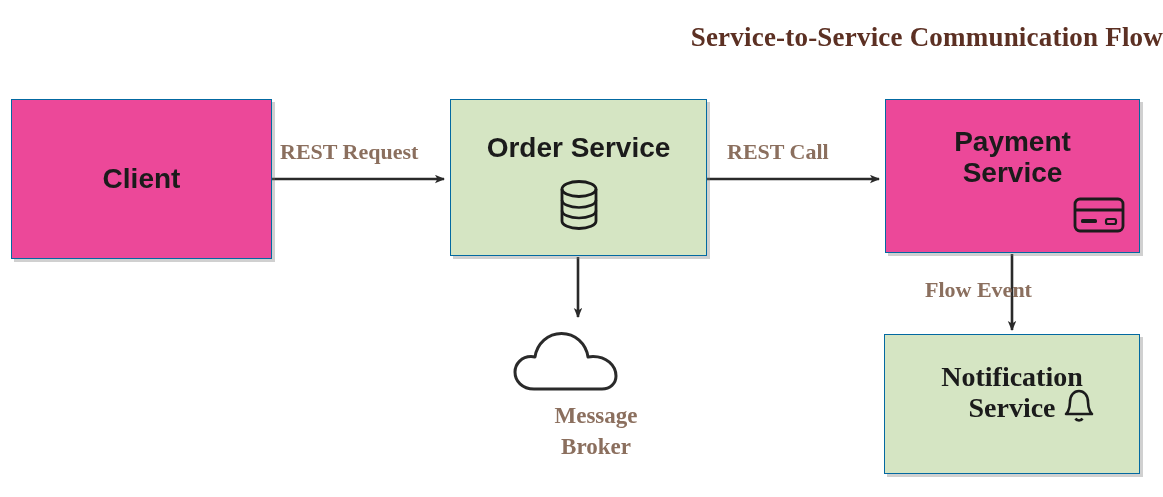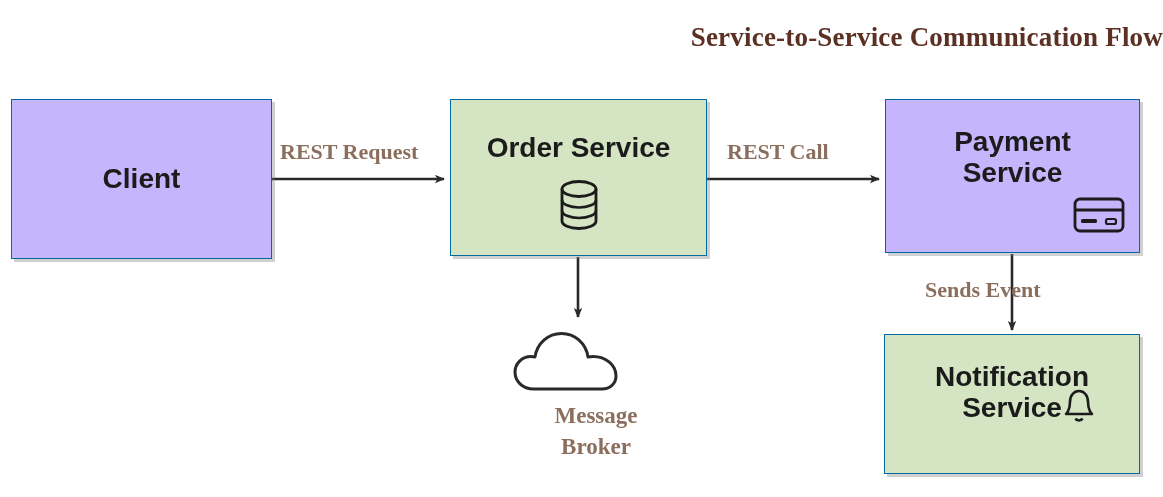--- a/index.html
+++ b/index.html
@@ -34,21 +34,21 @@
   
   .node {
     position: absolute;
     box-sizing: border-box;
     border: 1px solid #0369a1;
     box-shadow: 3px 3px 0 rgba(120,120,120,0.35);
     display: flex;
     align-items: center;
     justify-content: center;
   }
-  .node.blue  { background: #c4b5fd; }
+  .node.blue  { background: #ec4899; }
   .node.green { background: #D5E5C3; }
 
   .node-label {
     font-family: "Liberation Sans", sans-serif;
     font-weight: bold;
     font-size: 28px;
     color: #1b1b1b;
     text-align: center;
     line-height: 1.12;
     white-space: pre-line;
@@ -106,21 +106,21 @@
 
     <line x1="707" y1="179" x2="879" y2="179" stroke="#2a2a2a" stroke-width="2.6" marker-end="url(#ah)"></line>
 
     <line x1="578" y1="257" x2="578" y2="317" stroke="#2a2a2a" stroke-width="2.6" marker-end="url(#ah)"></line>
 
     <line x1="1012" y1="254" x2="1012" y2="330" stroke="#2a2a2a" stroke-width="2.6" marker-end="url(#ah)"></line>
   </svg>
 
   <div class="edge-label" style="left:280px; top:139px;">REST Request</div>
   <div class="edge-label" style="left:727px; top:139px;">REST Call</div>
-  <div class="edge-label" style="left:925px; top:277px;">Sends Event</div>
+  <div class="edge-label" style="left:925px; top:277px;">Flow Event</div>
 
   <div class="node blue" style="left:11px; top:99px; width:261px; height:160px;">
     <span class="node-label">Client</span>
   </div>
 
   <div class="node green" style="left:450px; top:99px; width:257px; height:157px;">
     <span class="node-label" style="position:absolute; top:32px; left:0; width:100%;">Order Service</span>
     <span class="node-icon icon-database">
       <svg width="46" height="56" viewBox="0 0 46 56" xmlns="http://www.w3.org/2000/svg">
         <ellipse cx="23" cy="12" rx="17" ry="7.5" fill="none" stroke="#1b1b1b" stroke-width="2.8"></ellipse>
@@ -140,21 +140,21 @@
       <svg width="52" height="38" viewBox="0 0 52 38" xmlns="http://www.w3.org/2000/svg">
         <rect x="2" y="3" width="48" height="32" rx="5" ry="5" fill="none" stroke="#1b1b1b" stroke-width="2.8"></rect>
         <path d="M2,14 L50,14" stroke="#1b1b1b" stroke-width="2.8"></path>
         <rect x="8" y="23" width="16" height="4" rx="1.6" fill="#1b1b1b"></rect>
         <rect x="33" y="23" width="10" height="5" rx="1.8" fill="none" stroke="#1b1b1b" stroke-width="2.2"></rect>
       </svg>
     </span>
   </div>
 
   <div class="node green" style="left:884px; top:334px; width:256px; height:140px;">
-    <span class="node-label" style="position:absolute; top:26px; left:0; width:100%;">Notification
+    <span class="node-label" style="position:absolute; top:26px; left:0; width:100%;font-family:Liberation Serif, serif;">Notification
 Service</span>
     <span class="node-icon icon-bell">
       <svg width="40" height="42" viewBox="0 0 40 42" xmlns="http://www.w3.org/2000/svg">
         <path d="M7,29 C7,29 11,26 11,17 C11,10.4 15,6 20,6 C25,6 29,10.4 29,17 C29,26 33,29 33,29 Z" fill="none" stroke="#1b1b1b" stroke-width="2.6" stroke-linejoin="round"></path>
         <path d="M16.5,33.5 A4,4 0 0 0 23.5,33.5" fill="none" stroke="#1b1b1b" stroke-width="2.6"></path>
       </svg>
     </span>
   </div>
 
   <div class="cloud" style="left:512px; top:325px; width:132px; height:68px;">

